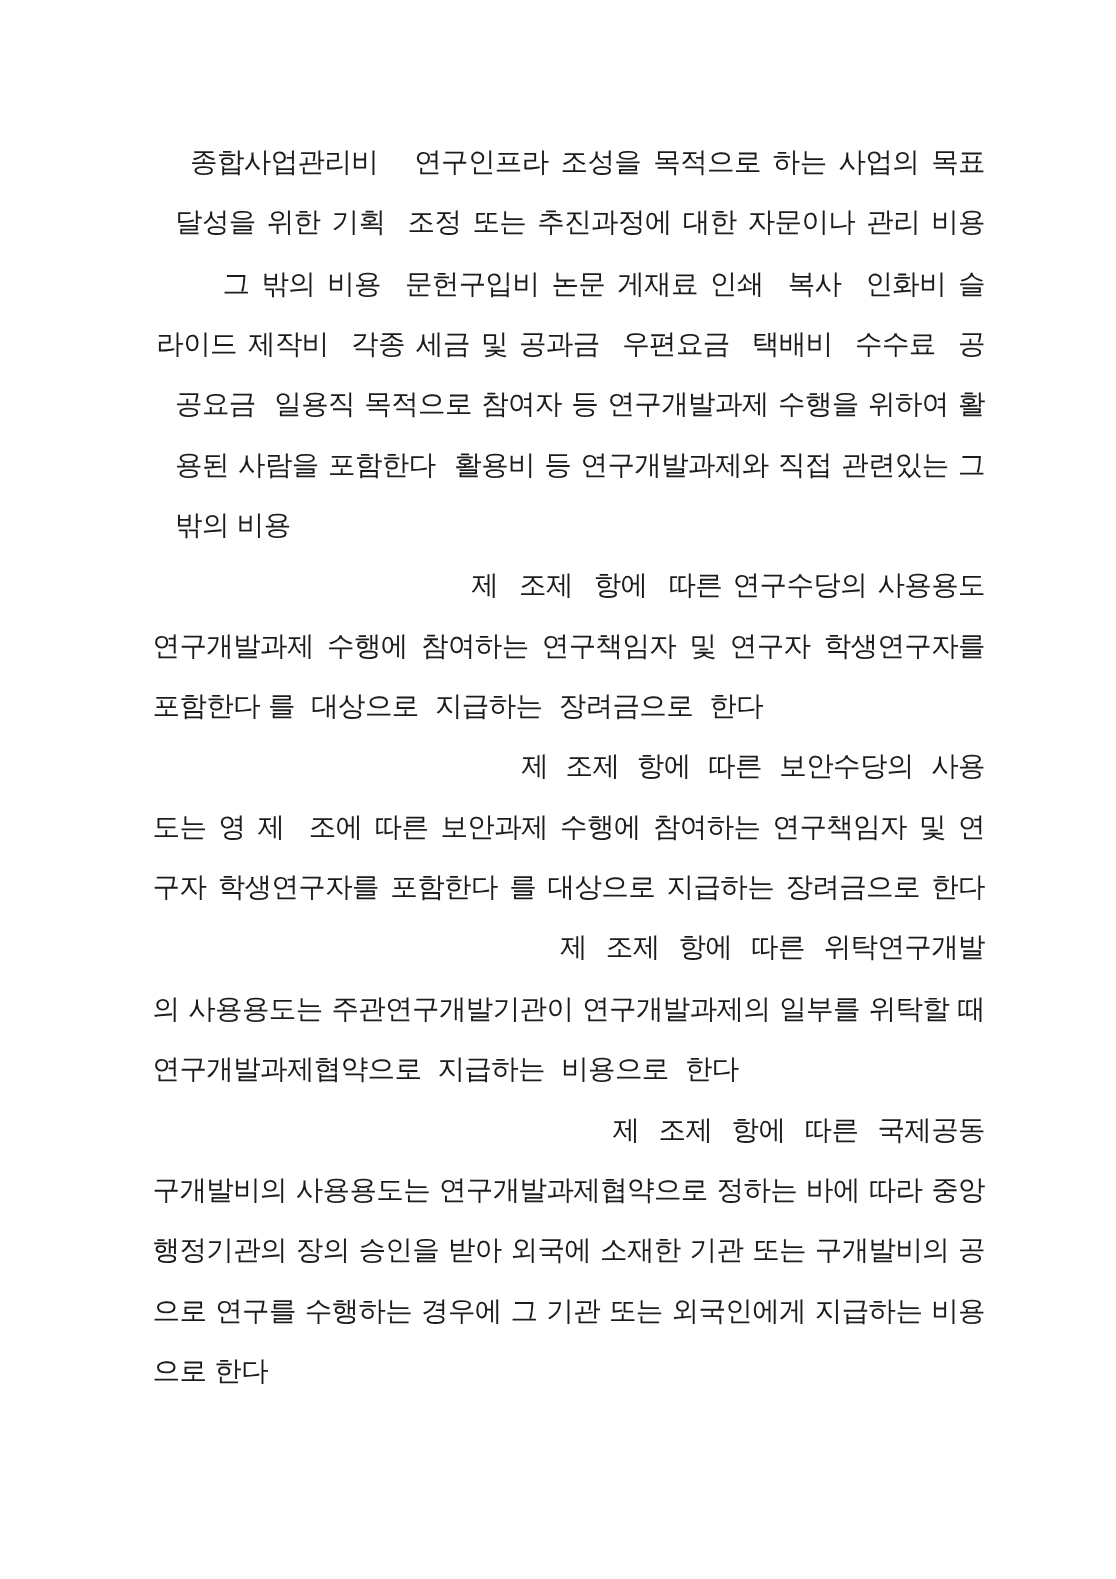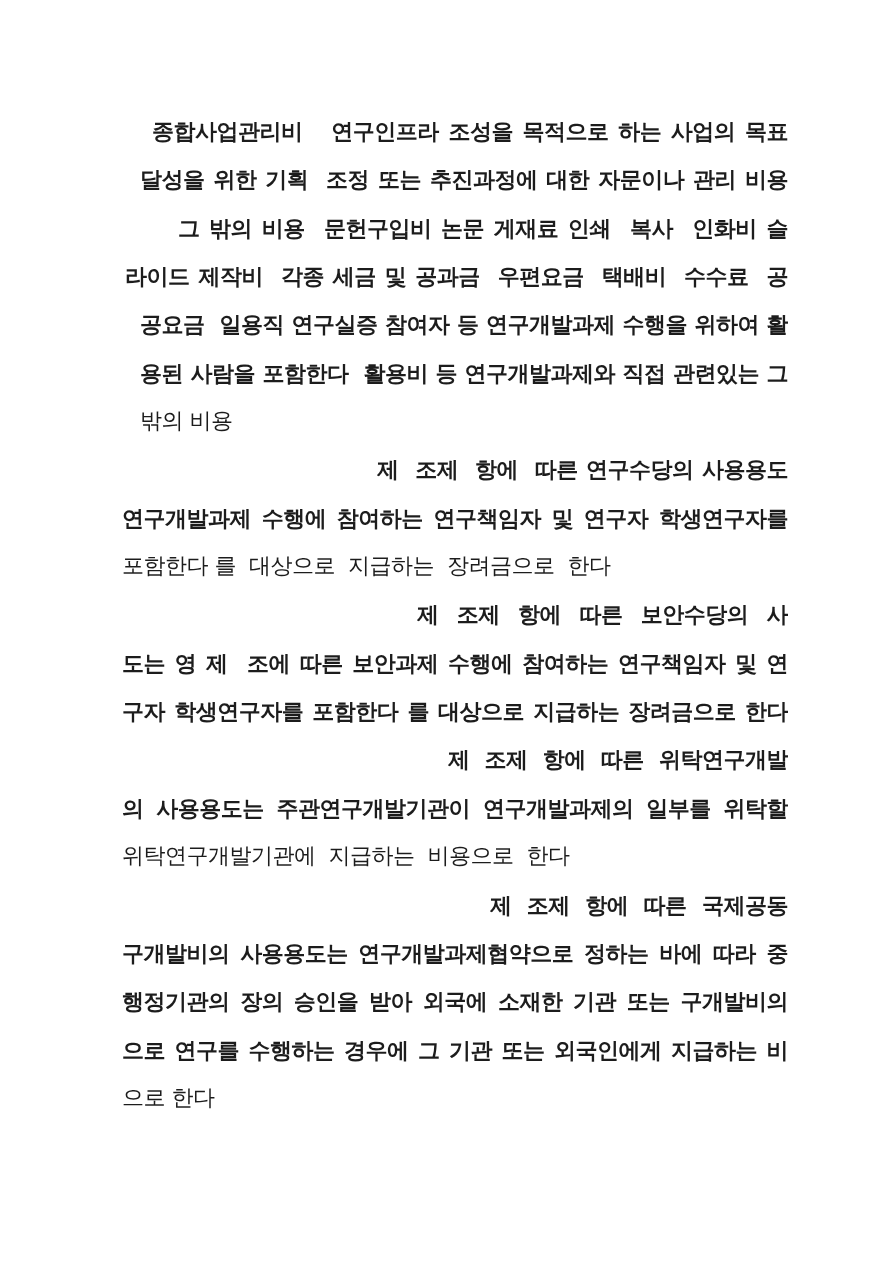--- a/index.html
+++ b/index.html
@@ -29,21 +29,20 @@
   .line {
     height: 48.35px;
     line-height: 48.35px;
     white-space: pre-wrap;
     overflow: hidden;
   }
   
   .line.j {
     text-align: justify;
     text-align-last: justify;
-    font-weight: bold;
   }
   
   .line.l {
     text-align: right;
     text-align-last: left;
   }
   
   .ml11  { margin-left: 18px; }
   .ml13  { margin-left: 3px; }
   .ml30  { margin-left: 30px; }
@@ -55,31 +54,31 @@
 </style>
 </head>
 <body>
 
 <main class="page">
   <section class="doc">
     <div class="line j ml30">종합사업관리비   연구인프라 조성을 목적으로 하는 사업의 목표</div>
     <div class="line j ml11">달성을 위한 기획  조정 또는 추진과정에 대한 자문이나 관리 비용</div>
     <div class="line j ml36">그 밖의 비용  문헌구입비 논문 게재료 인쇄  복사  인화비 슬</div>
     <div class="line j ml13">라이드 제작비  각종 세금 및 공과금  우편요금  택배비  수수료  공</div>
-    <div class="line j ml11">공요금  일용직 연구실증 참여자 등 연구개발과제 수행을 위하여 활</div>
+    <div class="line j ml11">공요금  일용직 목적으로 참여자 등 연구개발과제 수행을 위하여 활</div>
     <div class="line j ml11">용된 사람을 포함한다  활용비 등 연구개발과제와 직접 관련있는 그</div>
     <div class="line l ml11">밖의 비용</div>
     <div class="line j ml255">제  조제  항에  따른 연구수당의 사용용도는</div>
     <div class="line j">연구개발과제 수행에 참여하는 연구책임자 및 연구자 학생연구자를</div>
     <div class="line l">포함한다 를  대상으로  지급하는  장려금으로  한다</div>
     <div class="line j ml295">제  조제  항에  따른  보안수당의  사용용</div>
     <div class="line j">도는 영 제  조에 따른 보안과제 수행에 참여하는 연구책임자 및 연</div>
     <div class="line j">구자 학생연구자를 포함한다 를 대상으로 지급하는 장려금으로 한다</div>
     <div class="line j ml326">제  조제  항에  따른  위탁연구개발비</div>
     <div class="line j">의 사용용도는 주관연구개발기관이 연구개발과제의 일부를 위탁할 때</div>
-    <div class="line l">위탁연구개발기관에  지급하는  비용으로  한다</div>
+    <div class="line l">연구개발과제협약으로  지급하는  비용으로  한다</div>
     <div class="line j ml368">제  조제  항에  따른  국제공동연</div>
     <div class="line j">구개발비의 사용용도는 연구개발과제협약으로 정하는 바에 따라 중앙</div>
     <div class="line j">행정기관의 장의 승인을 받아 외국에 소재한 기관 또는 구개발비의 공동</div>
     <div class="line j">으로 연구를 수행하는 경우에 그 기관 또는 외국인에게 지급하는 비용</div>
     <div class="line l">으로 한다</div>
   </section>
 </main>
 
 </body></html>

